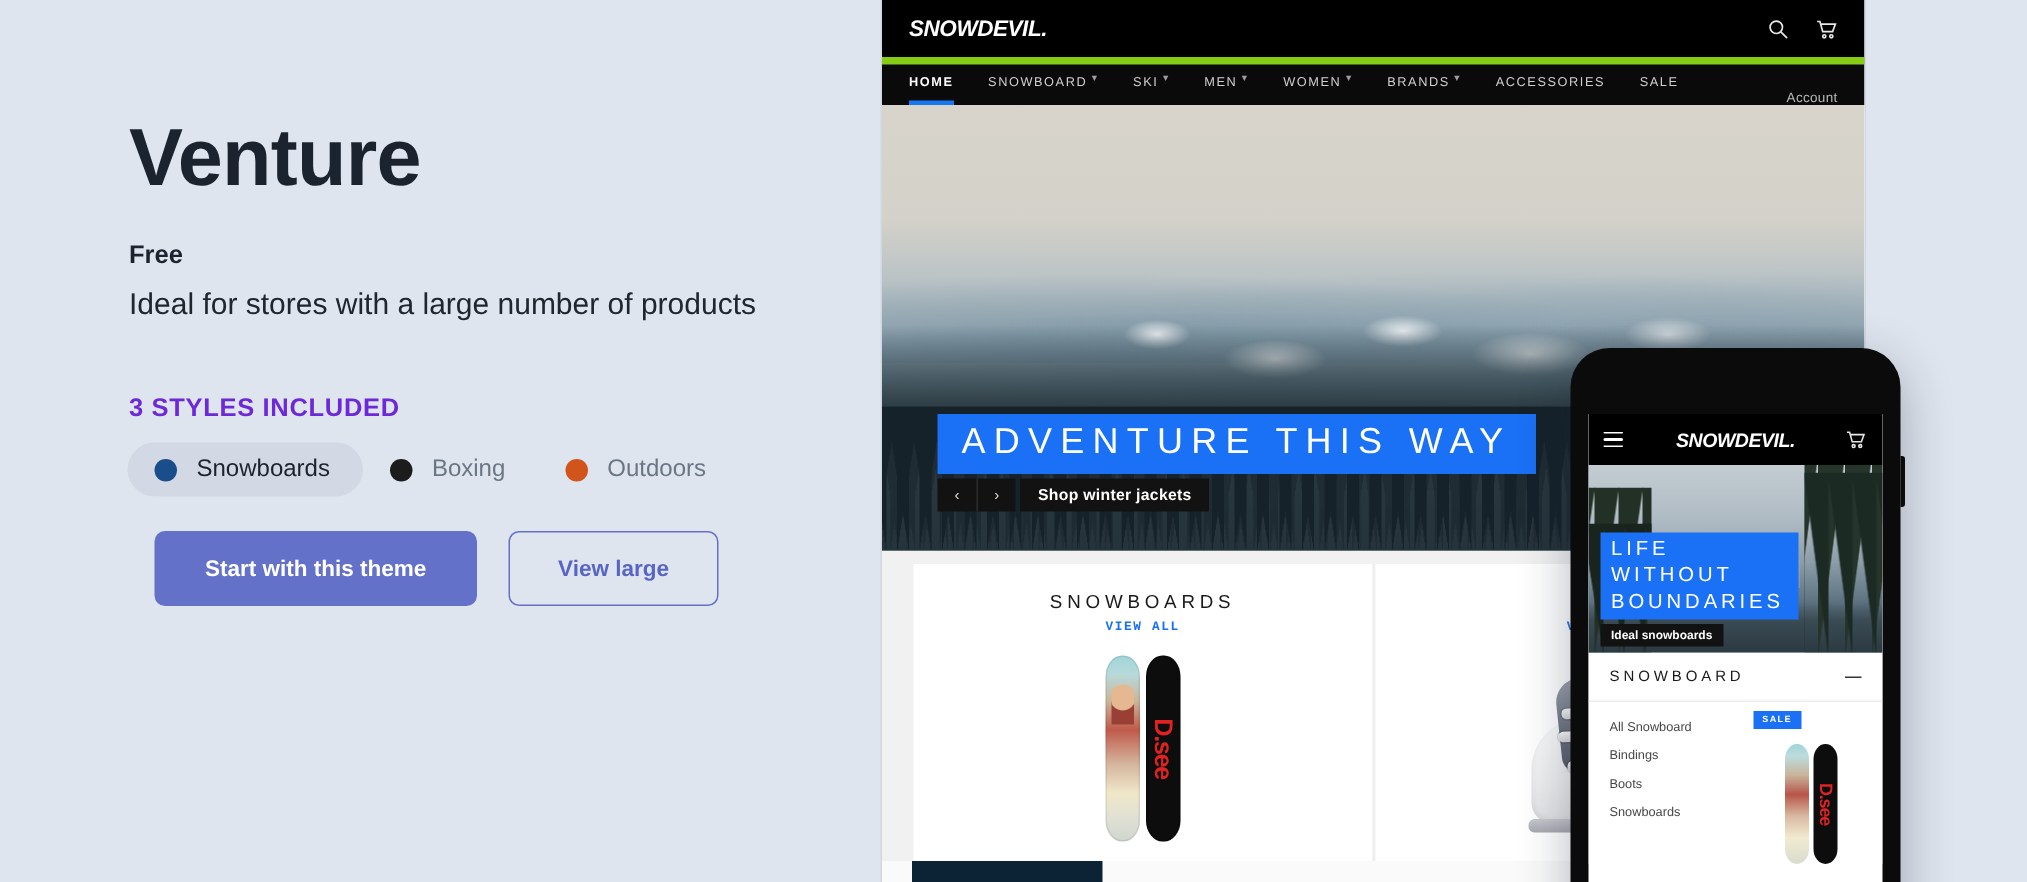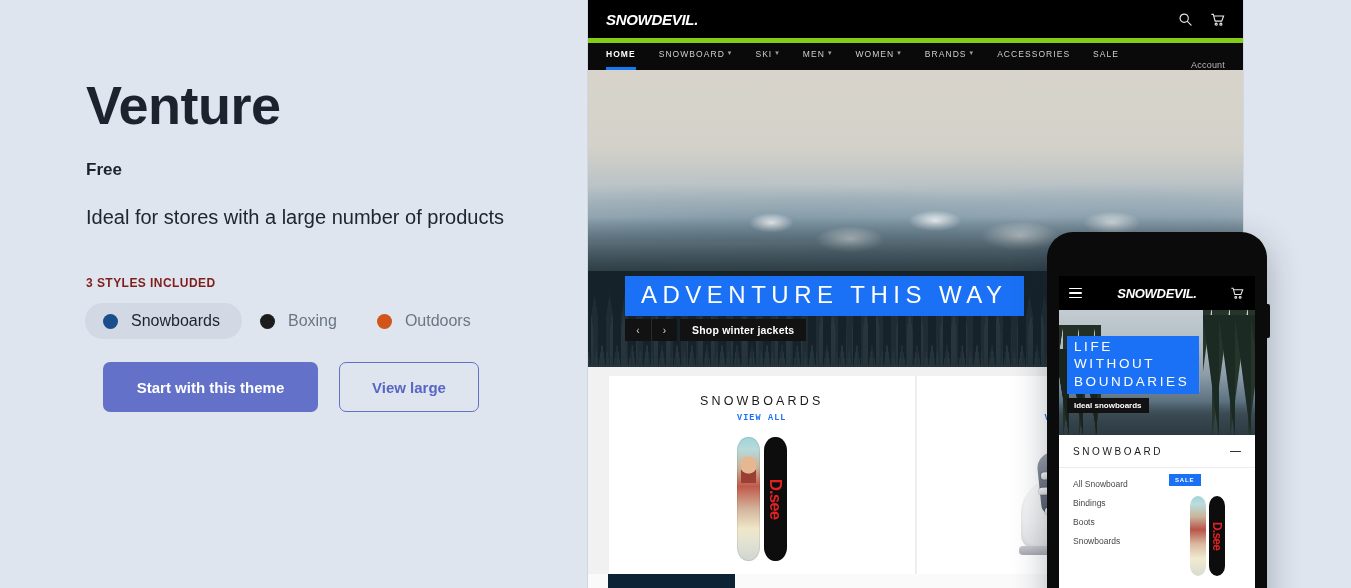--- a/index.html
+++ b/index.html
@@ -17,24 +17,24 @@
   .theme-title {
     font-size: 54px; font-weight: 700; color: #1b232e;
     letter-spacing: -0.5px; line-height: 1.08;
   }
   .theme-price {
     font-size: 17px; font-weight: 700; color: #1b232e;
     margin-top: 26px;
   }
   .theme-desc {
     font-size: 20px; font-weight: 400; color: #20262e;
-    line-height: 1.44; margin-top: 23px; max-width: 425px;
+    line-height: 1.44; margin-top: 9px; max-width: 425px;
   }
   .styles-label {
-    font-size: 12px; font-weight: 700; color: #7f1d1d;
+    font-size: 17px; font-weight: 700; color: #6d28d9;
     letter-spacing: 0.45px; margin-top: 44px; text-transform: uppercase;
   }
 
   
   .style-row { display: flex; align-items: center; margin-top: 13px; margin-left: -1px; }
   .style-chip {
     display: flex; align-items: center; gap: 13px;
     padding: 9px 22px 9px 18px; border-radius: 22px;
     cursor: pointer; background: transparent;
   }
@@ -292,21 +292,21 @@
       linear-gradient(to top left, transparent 47%, #25352a 50%) 9px 100%/18px 135px repeat-x;
   }
   .m-hero-mtn {
     position: absolute; left: 28%; top: 38px; width: 44%; height: 44px;
     background: radial-gradient(100% 130% at 50% 100%, #b9c6cf 0%, rgba(185,198,207,0) 68%);
   }
   .m-hero-ground {
     position: absolute; left: 0; right: 0; bottom: 0; height: 34px;
     background: linear-gradient(180deg, rgba(60,78,91,0) 0%, #3a4a52 40%, #2c3a42 100%);
   }
-  .m-caption { position: absolute; left: 8px; bottom: 22px; }
+  .m-caption { position: absolute; left: 8px; bottom: 4px; }
   .m-headline {
     display: inline-block; background: #1a71f5; color: #fff;
     font-size: 13.5px; letter-spacing: 2.6px; line-height: 1.32;
     padding: 2px 7px 3px 7px; max-width: 132px;
   }
   .m-cta {
     display: inline-block; background: #121212; color: #fff;
     font-size: 8px; font-weight: 700; padding: 3px 7px; margin-top: 2px;
   }
 

